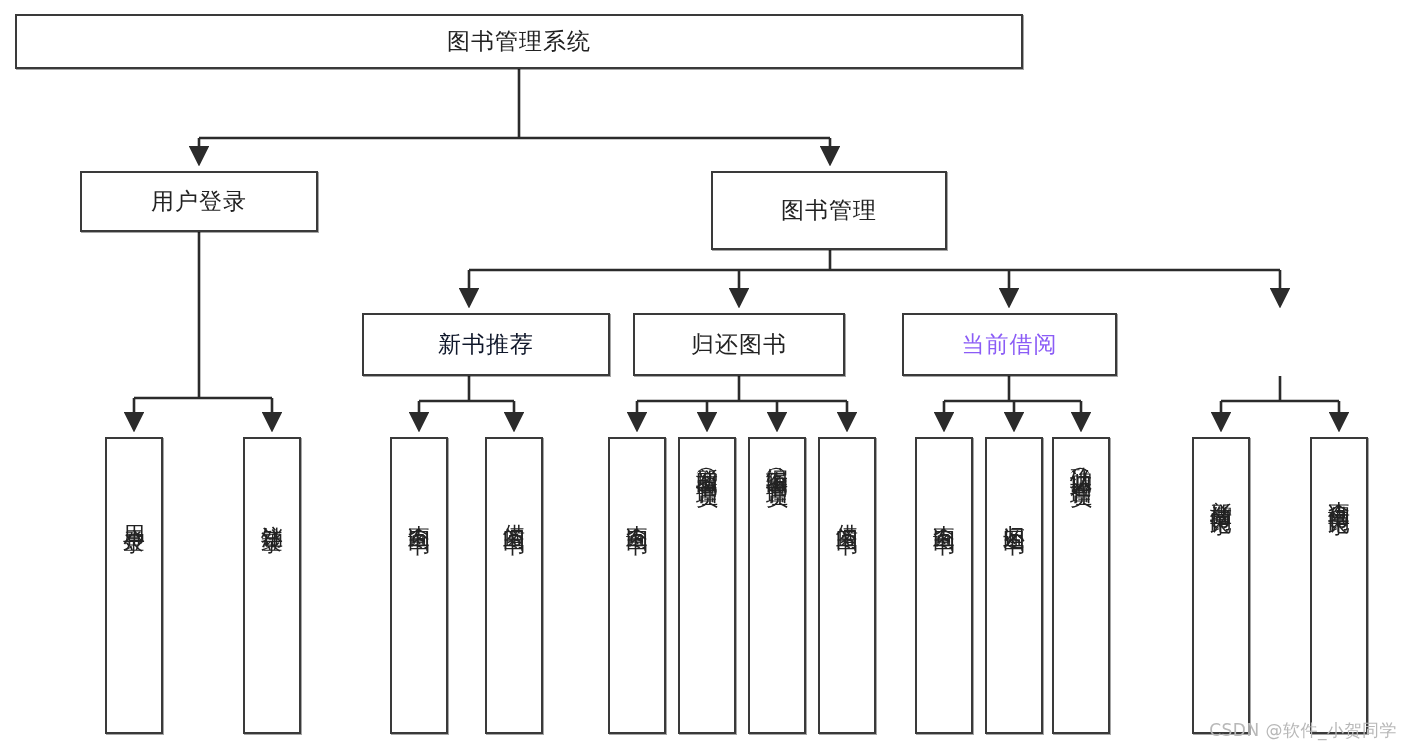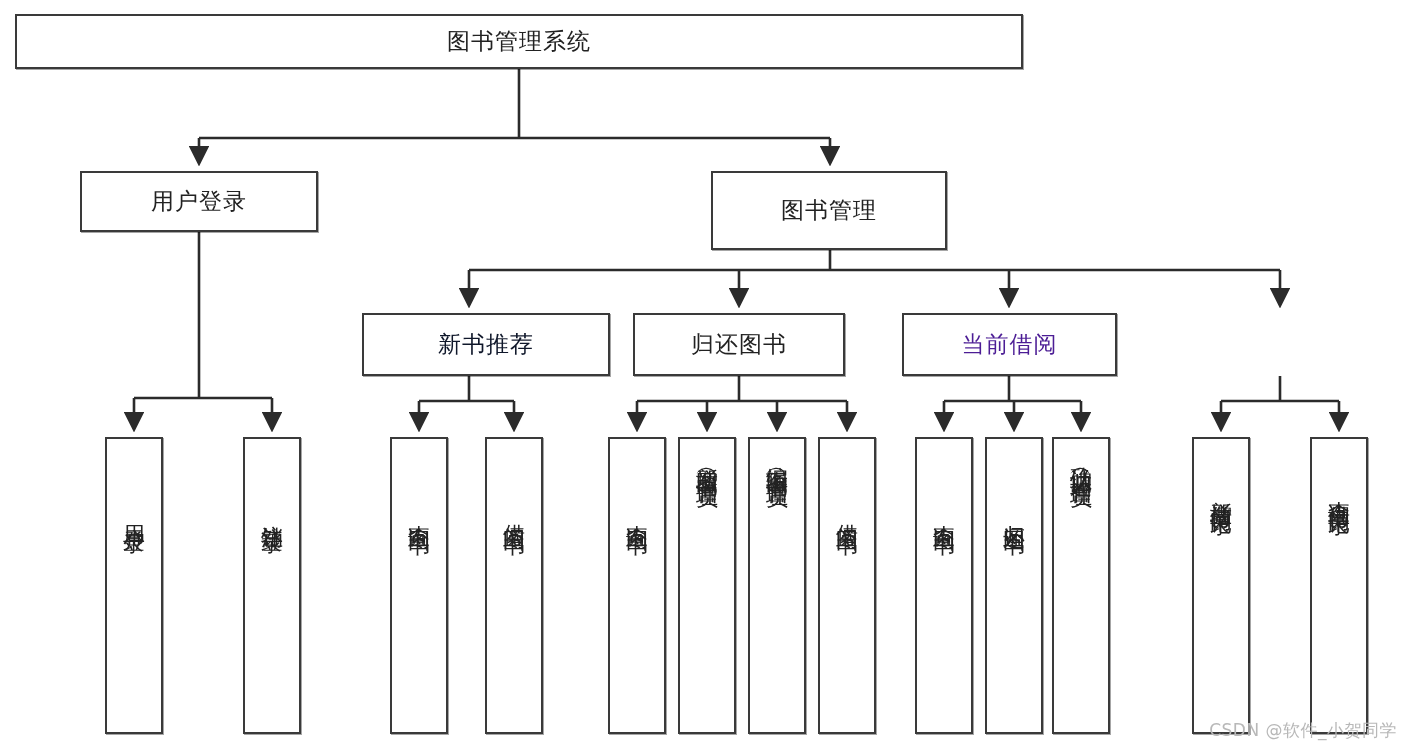--- a/index.html
+++ b/index.html
@@ -142,21 +142,21 @@
   <div class="node horizontal" style="left: 711px; top: 171px; width: 236px; height: 79px; border-color: rgb(58, 58, 58); background: rgb(255, 255, 255); color: rgb(34, 34, 34);">
     <span class="label">图书管理</span>
   </div>
 
   <div class="node horizontal" style="left: 362px; top: 313px; width: 248px; height: 63px; border-color: rgb(58, 58, 58); background: rgb(255, 255, 255); color: #0f172a;">
     <span class="label">新书推荐</span>
   </div>
   <div class="node horizontal" style="left: 633px; top: 313px; width: 212px; height: 63px; border-color: rgb(58, 58, 58); background: rgb(255, 255, 255); color: rgb(34, 34, 34);">
     <span class="label">归还图书</span>
   </div>
-  <div class="node horizontal" style="left: 902px; top: 313px; width: 215px; height: 63px; border-color: rgb(58, 58, 58); background: rgb(255, 255, 255); color: #4c1d95;">
+  <div class="node horizontal" style="left: 902px; top: 313px; width: 215px; height: 63px; border-color: rgb(58, 58, 58); background: rgb(255, 255, 255); color: #8b5cf6;">
     <span class="label">当前借阅</span>
   </div>
 
   <div class="node vertical mid" style="left: 105px; top: 437px; width: 58px; height: 297px; border-color: rgb(58, 58, 58); background: rgb(255, 255, 255); color: rgb(34, 34, 34);">
     <span class="label">用户登录</span>
   </div>
   <div class="node vertical mid" style="left: 243px; top: 437px; width: 58px; height: 297px; border-color: rgb(58, 58, 58); background: rgb(255, 255, 255); color: rgb(34, 34, 34);">
     <span class="label">注销登录</span>
   </div>
 

